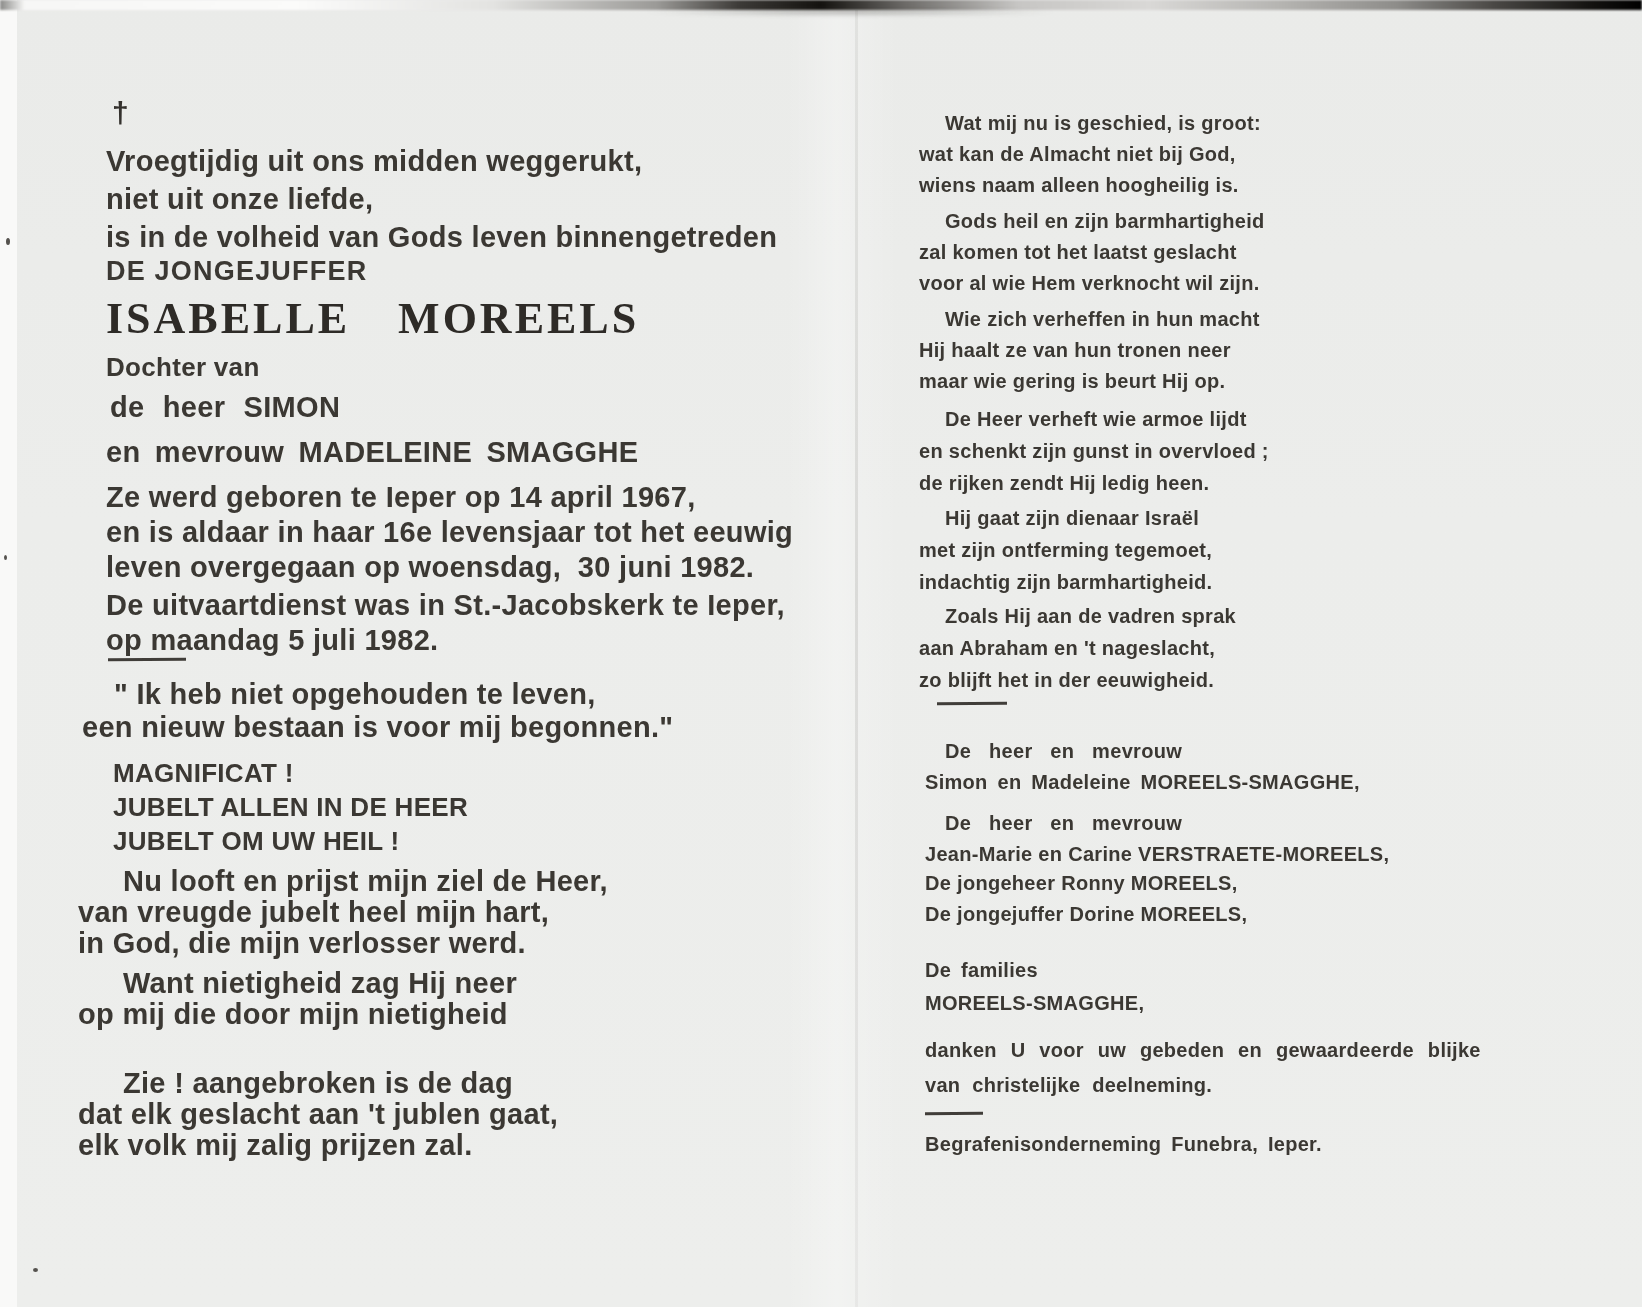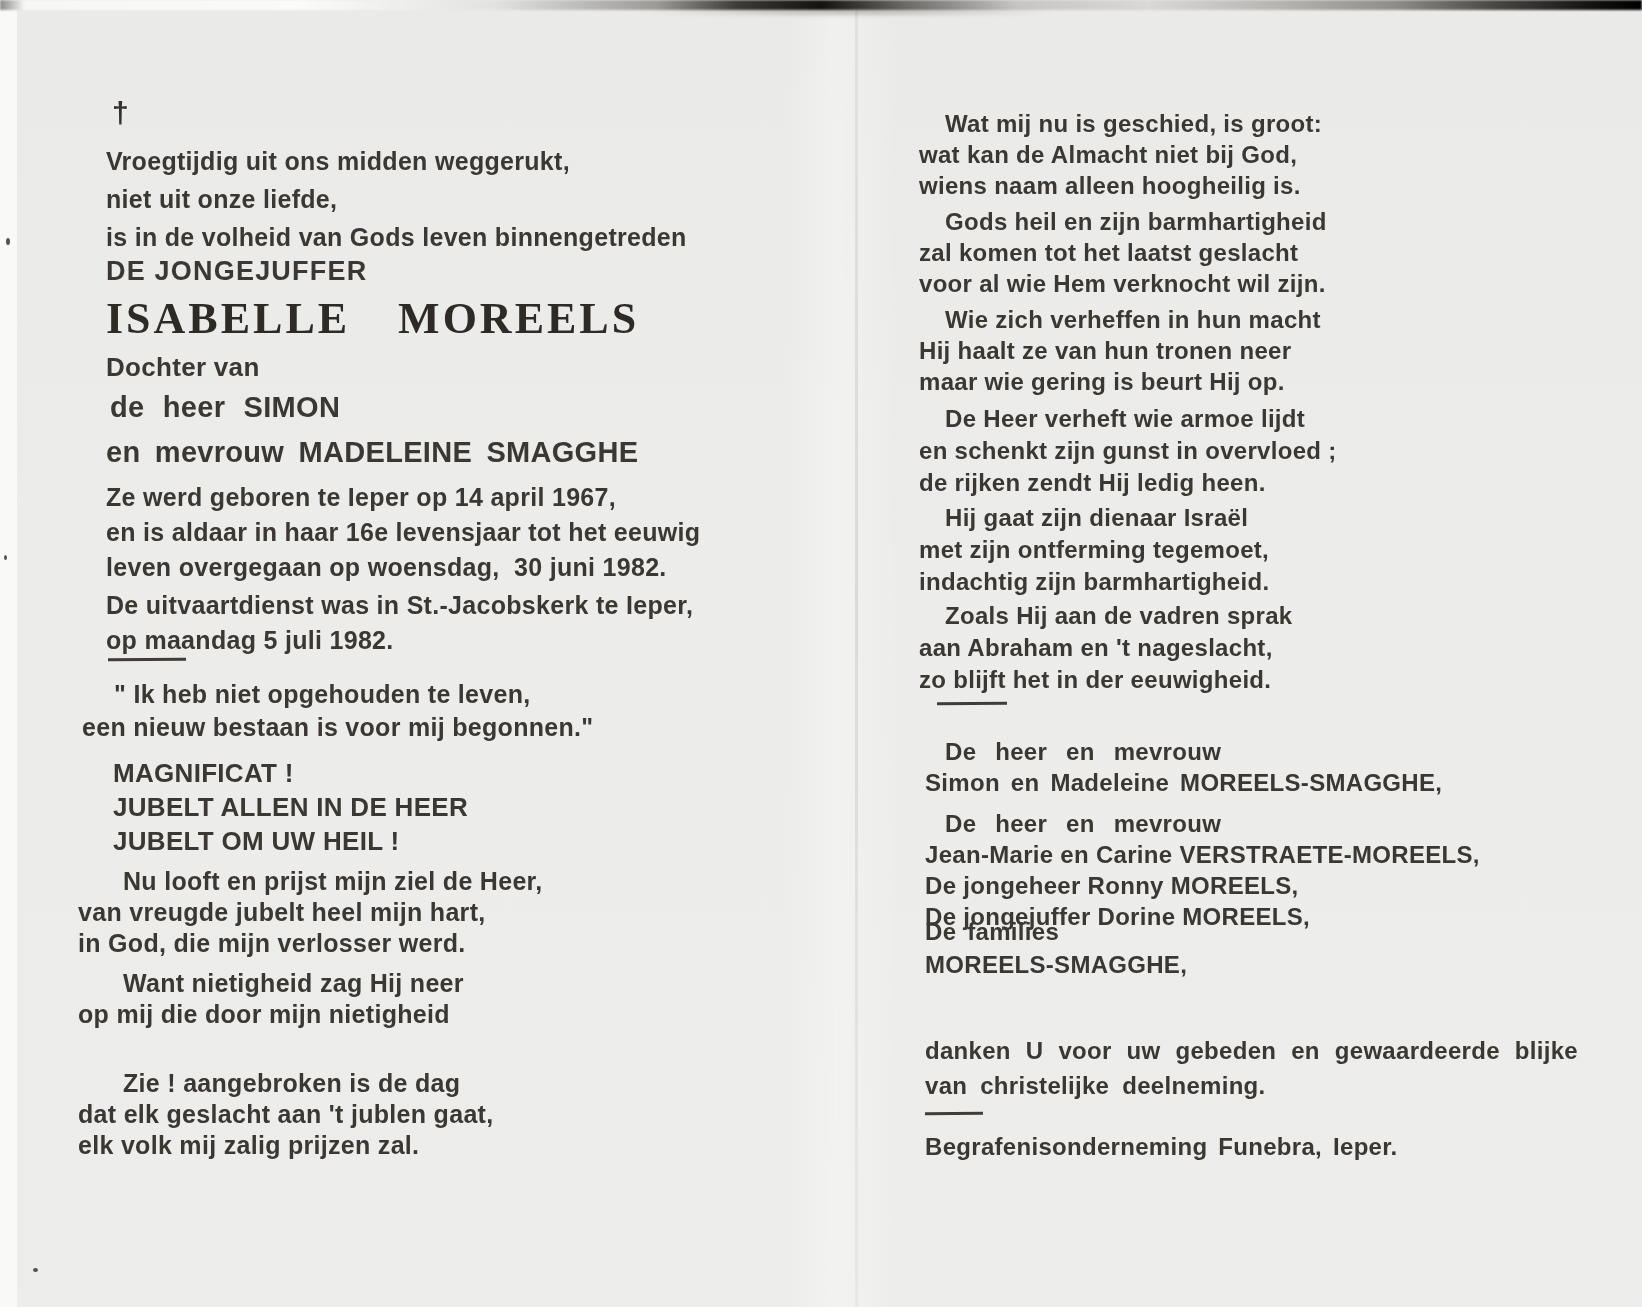--- a/index.html
+++ b/index.html
@@ -33,22 +33,22 @@
   }
   .speck{position:absolute;background:#55524e;border-radius:50%;}
 
   .page{position:absolute;top:0;color:#3b3833;}
   #pageL{left:106px;width:700px;}
   #pageR{left:895px;width:747px;}
   .blk{position:absolute;left:0;}
   p{margin:0;font-weight:bold;letter-spacing:0.3px;white-space:pre;}
 
   .cross{font-size:30px;font-weight:bold;color:#34312d;}
-  .s25{font-size:25px;}
-  .s24{font-size:24px;}
+  .s25{font-size:29px;}
+  .s24{font-size:20px;}
   .s26{font-size:26px;}
   .s27{font-size:27px;letter-spacing:1.2px;}
   .s29{font-size:29px;}
   .lh38 p{line-height:38px;}
   .lh35 p{line-height:35px;}
   .lh34 p{line-height:34px;}
   .lh33 p{line-height:33px;}
   .lh32 p{line-height:32px;}
   .lh31 p{line-height:31px;}
 
@@ -214,21 +214,21 @@
     </div>
 
     <div class="blk rblk" style="top:872px;">
       <p class="s24">De jongeheer Ronny MOREELS,</p>
     </div>
 
     <div class="blk rblk" style="top:903px;">
       <p class="s24">De jongejuffer Dorine MOREELS,</p>
     </div>
 
-    <div class="blk lh33 rblk" style="top:915px;">
+    <div class="blk lh33 rblk" style="top:954px;">
       <p class="s24 ws4">De families</p>
       <p class="s24">MOREELS-SMAGGHE,</p>
     </div>
 
     <div class="blk lh35 rblk" style="top:1033px;">
       <p class="s24 ws8">danken U voor uw gebeden en gewaardeerde blijke</p>
       <p class="s24 ws6">van christelijke deelneming.</p>
     </div>
 
     <div class="blk divider divR2" style="top:1112px;"></div>

